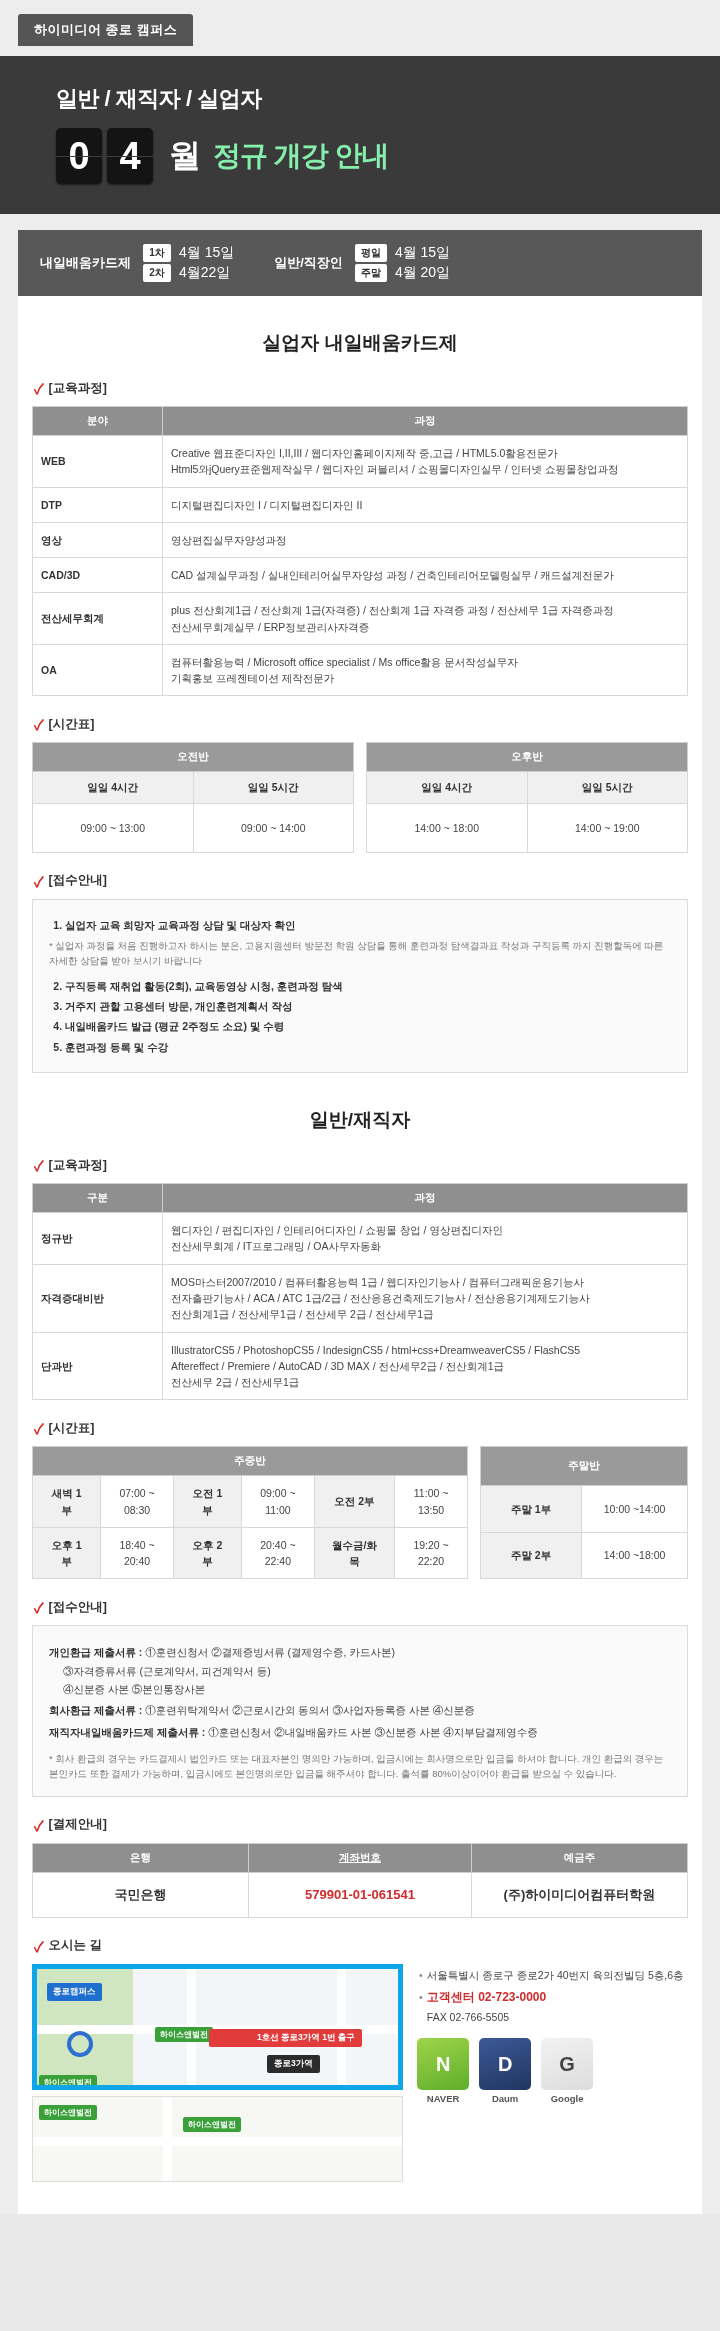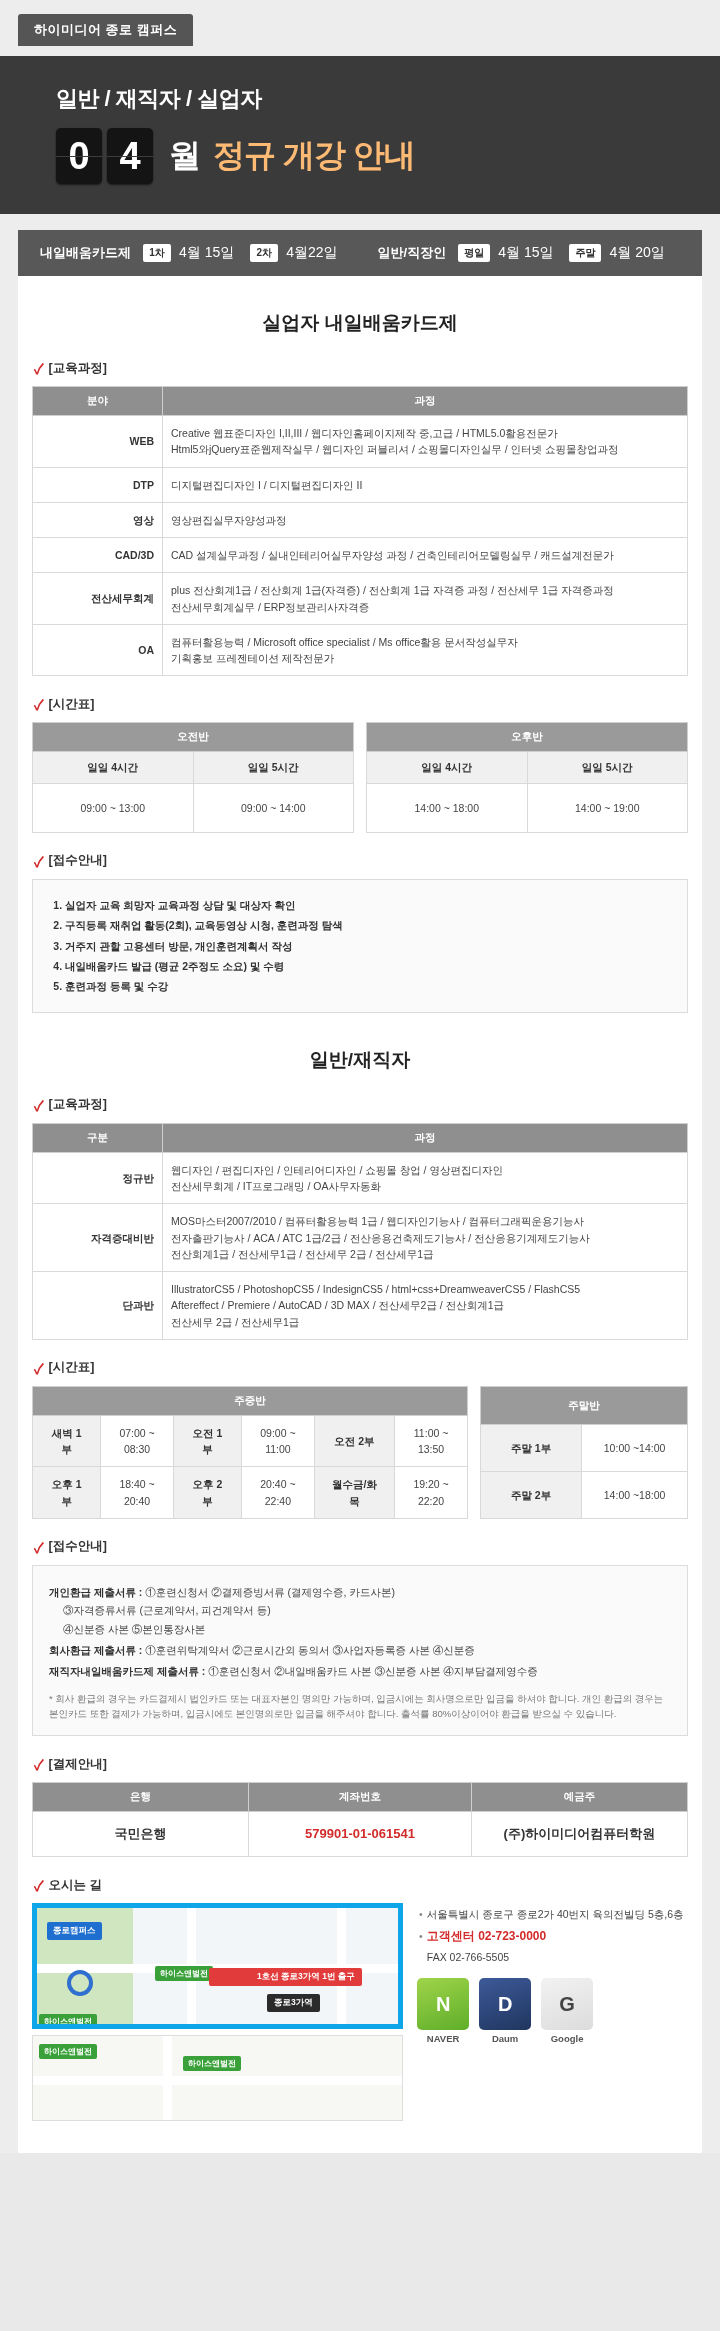--- a/index.html
+++ b/index.html
@@ -58,36 +58,36 @@
   }
   .flip-card:after {
     content:"";
     position:absolute; left:0; right:0; top:50%;
     height:1px; background:#3d3d3d;
   }
   .hero-month {
     font-size:32px; font-weight:bold; color:#fff; margin-left:4px;
   }
   .hero-title {
-    font-size:32px; font-weight:bold; color:#fdba74;
+    font-size:28px; font-weight:bold; color:#86efac;
     letter-spacing:-1px;
   }
 
   
   .datebar {
     background:#585858;
     color:#fff;
     margin:16px 18px 0 18px;
     padding:14px 22px;
     display:flex;
     gap:40px;
   }
   .datebar-col { display:flex; align-items:center; gap:12px; }
   .datebar-label { font-size:13px; font-weight:bold; white-space:nowrap; }
-  .datebar-rows { display:flex; flex-direction:row; gap:16px; }
+  .datebar-rows { display:flex; flex-direction:column; gap:2px; }
   .datebar-row { display:flex; align-items:center; gap:8px; }
   .chip {
     background:#fff; color:#333;
     font-size:10px; font-weight:bold;
     padding:2px 6px; border-radius:2px;
     min-width:28px; text-align:center;
   }
   .datebar-val { font-size:14px; }
 
   
@@ -111,21 +111,21 @@
 
   table { border-collapse:collapse; width:100%; font-size:10.5px; }
   th {
     background:#8f8f8f; color:#fff; font-weight:bold;
     padding:7px 4px; border:1px solid #cfcfcf; font-size:10.5px;
   }
   td {
     border:1px solid #d9d9d9; padding:9px 8px; color:#444;
     line-height:1.55; vertical-align:middle;
   }
-  td.cat { text-align:right; font-weight:bold; background:#fff; color:#333; width:112px; }
+  td.cat { text-align:left; font-weight:bold; background:#fff; color:#333; width:112px; }
   .course-lines div { white-space:nowrap; overflow:hidden; text-overflow:ellipsis; }
 
   
   .tt-wrap { display:flex; gap:12px; }
   .tt { flex:1; }
   .tt th.top { background:#9a9a9a; }
   .tt td { text-align:center; }
   .tt td.hd { background:#f0f0f0; font-weight:bold; color:#333; padding:7px 17px; }
   .tt td.val { padding:16px 4px; font-size:10.5px; }
 
@@ -137,21 +137,21 @@
   .notice ol { margin:0; padding-left:16px; }
   .notice li { margin:2px 0; font-weight:bold; color:#333; }
   .notice .fine { font-weight:normal; color:#777; font-size:9.5px; line-height:1.6; margin:4px 0 8px 0; }
   .notice .fine2 { font-weight:normal; color:#777; font-size:9.5px; line-height:1.6; margin-top:10px; }
   .notice .reg-line { margin:3px 0; }
   .notice .reg-line b { color:#333; }
   .notice .sub { display:block; padding-left:14px; }
 
   
   .pay th:nth-child(1){ width:33%; }
-  .pay th:nth-child(2){ width:34%; }
+  .pay th:nth-child(2){ width:34%;text-decoration:underline; }
   .pay td { text-align:center; padding:12px 4px; font-size:13px; font-weight:bold; color:#333; }
   .pay td.acct { color:#d32b2b; font-size:13px; }
 
   
   .map-wrap { display:flex; gap:10px; margin-top:6px; }
   .map-left { flex:1.35; }
   .map-right { flex:1; }
   .map-box {
     border:5px solid #0ea5e9; background:#f3f6f8; height:126px; position:relative; overflow:hidden;
   }
@@ -362,20 +362,21 @@
 
     <div class="subhead">
       <span class="tick">✓</span>
       <span class="lbl">[접수안내]</span>
     </div>
 
     <div class="notice">
       <ol>
         <li>실업자 교육 희망자 교육과정 상담 및 대상자 확인</li>
       </ol>
+      <div class="fine">* 실업자 과정을 처음 진행하고자 하시는 분은, 고용지원센터 방문전 학원 상담을 통해 훈련과정 탐색결과표 작성과 구직등록 까지 진행할독에 따른 자세한  상담을 받아 보시기 바랍니다</div>
       <ol start="2">
         <li>구직등록 재취업 활동(2회), 교육동영상 시청, 훈련과정 탐색</li>
         <li>거주지 관할 고용센터 방문, 개인훈련계획서 작성</li>
         <li>내일배움카드 발급 (평균 2주정도 소요) 및 수령</li>
         <li>훈련과정 등록 및 수강</li>
       </ol>
     </div>
 
     <div class="sec-title spaced">일반/재직자</div>
 

